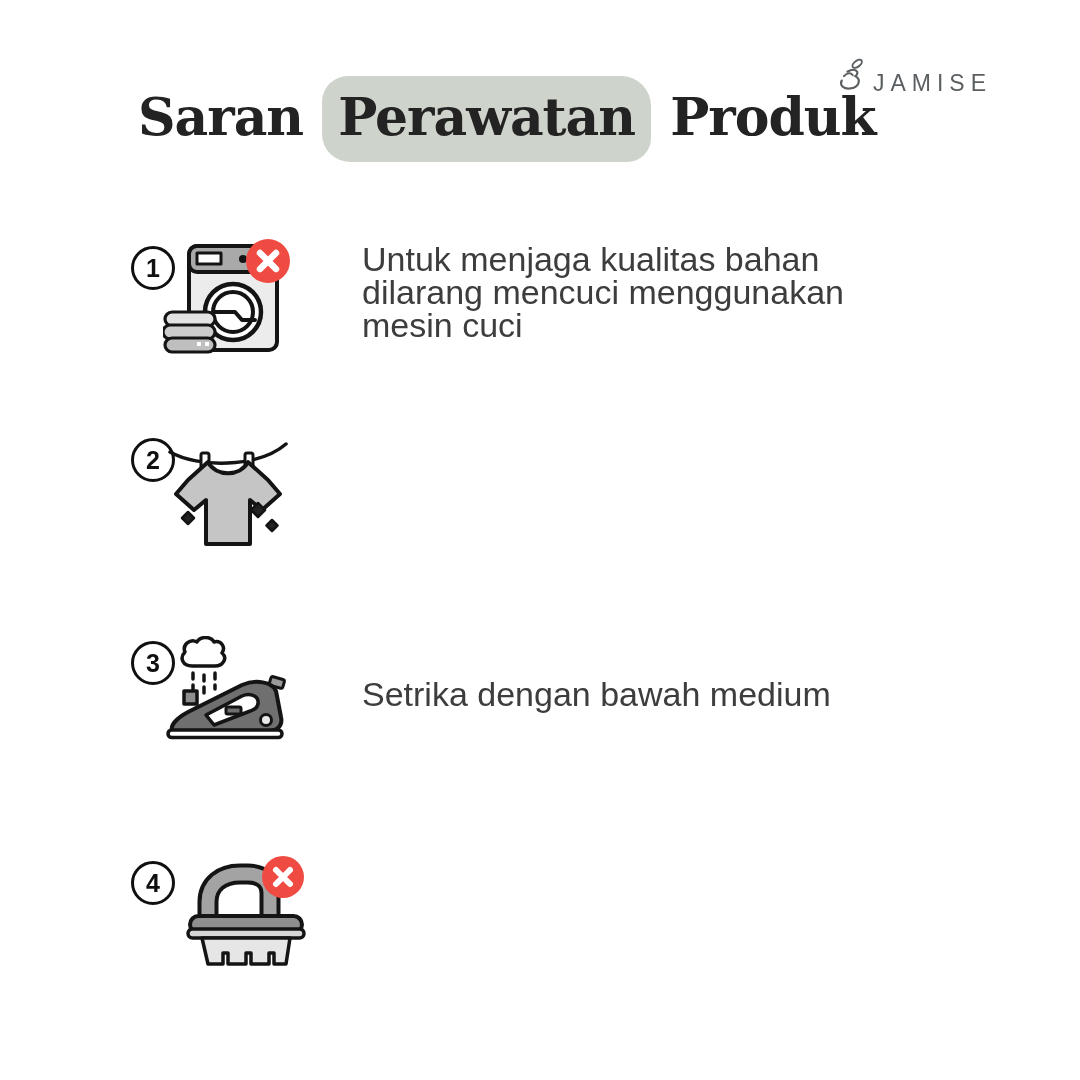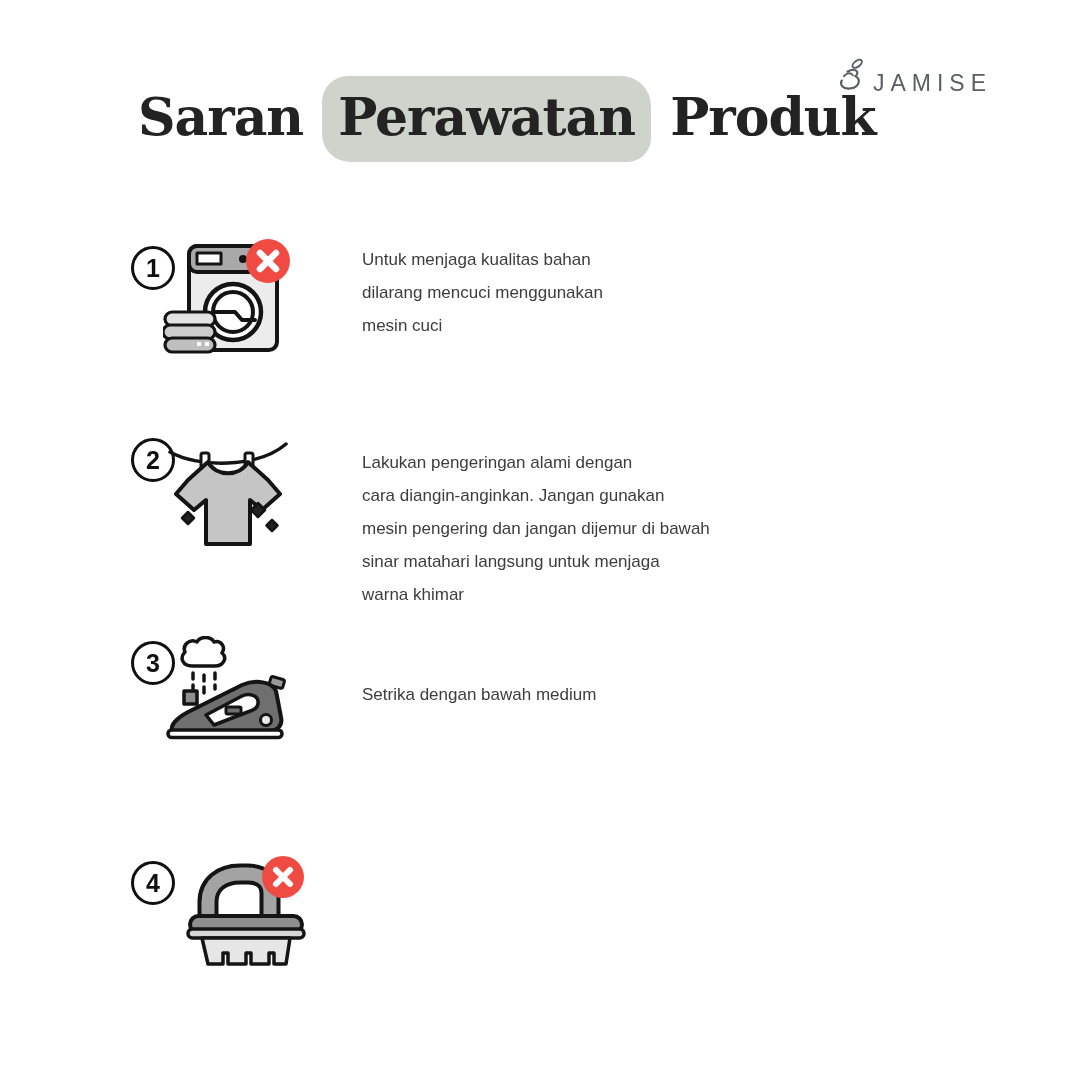--- a/index.html
+++ b/index.html
@@ -21,21 +21,21 @@
     padding:10px 16px 15px 16px;margin:0 2px;
   }
   
   .num{
     position:absolute;left:131px;width:44px;height:44px;border:3px solid #101010;border-radius:50%;
     display:flex;align-items:center;justify-content:center;
     font-size:25px;font-weight:700;color:#101010;box-sizing:border-box;
   }
   .step-text{
     position:absolute;left:362px;width:600px;
-    font-size:17px;line-height:33px;color:#3d3d3d;white-space:pre-line;
+    font-size:34px;line-height:33px;color:#3d3d3d;white-space:pre-line;
   }
   .icon{position:absolute;}
   .n1{top:246px;} .n2{top:438px;} .n3{top:641px;} .n4{top:861px;}
   .i1{left:163px;top:238px;} .i2{left:168px;top:436px;}
   .i3{left:166px;top:636px;} .i4{left:186px;top:852px;}
   .t1{top:243px;} .t2{top:446px;} .t3{top:678px;} .t4{top:854px;}
 </style>
 </head>
 <body>
 
@@ -82,25 +82,20 @@
     <g stroke="#141414" stroke-linejoin="round" stroke-linecap="round">
       <path d="M2,16 C30,32 90,32 118,8" fill="none" stroke-width="3.5"></path>
       <rect x="33" y="17" width="8" height="16" rx="2" fill="#ffffff" stroke-width="3"></rect>
       <rect x="77" y="17" width="8" height="16" rx="2" fill="#ffffff" stroke-width="3"></rect>
       <path d="M40,26 L20,44 L8,58 L26,74 L38,64 L38,108 L82,108 L82,64 L94,74 L112,58 L100,44 L80,26 C72,41 48,41 40,26 Z" fill="#c5c5c5" stroke-width="4"></path>
       <path d="M20,76 l6,6 -6,6 -6,-6 Z" fill="#222222" stroke-width="2.5"></path>
       <path d="M90,67 l7,7 -7,7 -7,-7 Z" fill="#222222" stroke-width="2.5"></path>
       <path d="M104,84 l5.5,5.5 -5.5,5.5 -5.5,-5.5 Z" fill="#222222" stroke-width="2.5"></path>
     </g>
   </svg>
-  <div class="step-text t2">Lakukan pengeringan alami dengan
-cara diangin-anginkan. Jangan gunakan
-mesin pengering dan jangan dijemur di bawah
-sinar matahari langsung untuk menjaga
-warna khimar</div>
 
   <div class="num n3">3</div>
   <svg class="icon i3" width="122" height="106" viewBox="0 0 122 106">
     <g stroke="#141414" stroke-linejoin="round" stroke-linecap="round">
       <path d="M26,30 C17,30 13,22 19,16 C16,9 24,2 31,6 C34,0 45,0 48,6 C55,4 60,11 56,17 C62,22 57,30 49,30 Z" fill="#ffffff" stroke-width="3.5"></path>
       <path d="M27,37 L27,53" fill="none" stroke-width="3.5" stroke-dasharray="6 6"></path>
       <path d="M38,39 L38,57" fill="none" stroke-width="3.5" stroke-dasharray="6 6"></path>
       <path d="M49,37 L49,53" fill="none" stroke-width="3.5" stroke-dasharray="6 6"></path>
       <rect x="104" y="42" width="14" height="9" rx="2" fill="#9a9a9a" stroke-width="3" transform="rotate(16 111 46)"></rect>
       <rect x="18" y="55" width="13" height="13" fill="#8f8f8f" stroke-width="3.5"></rect>

